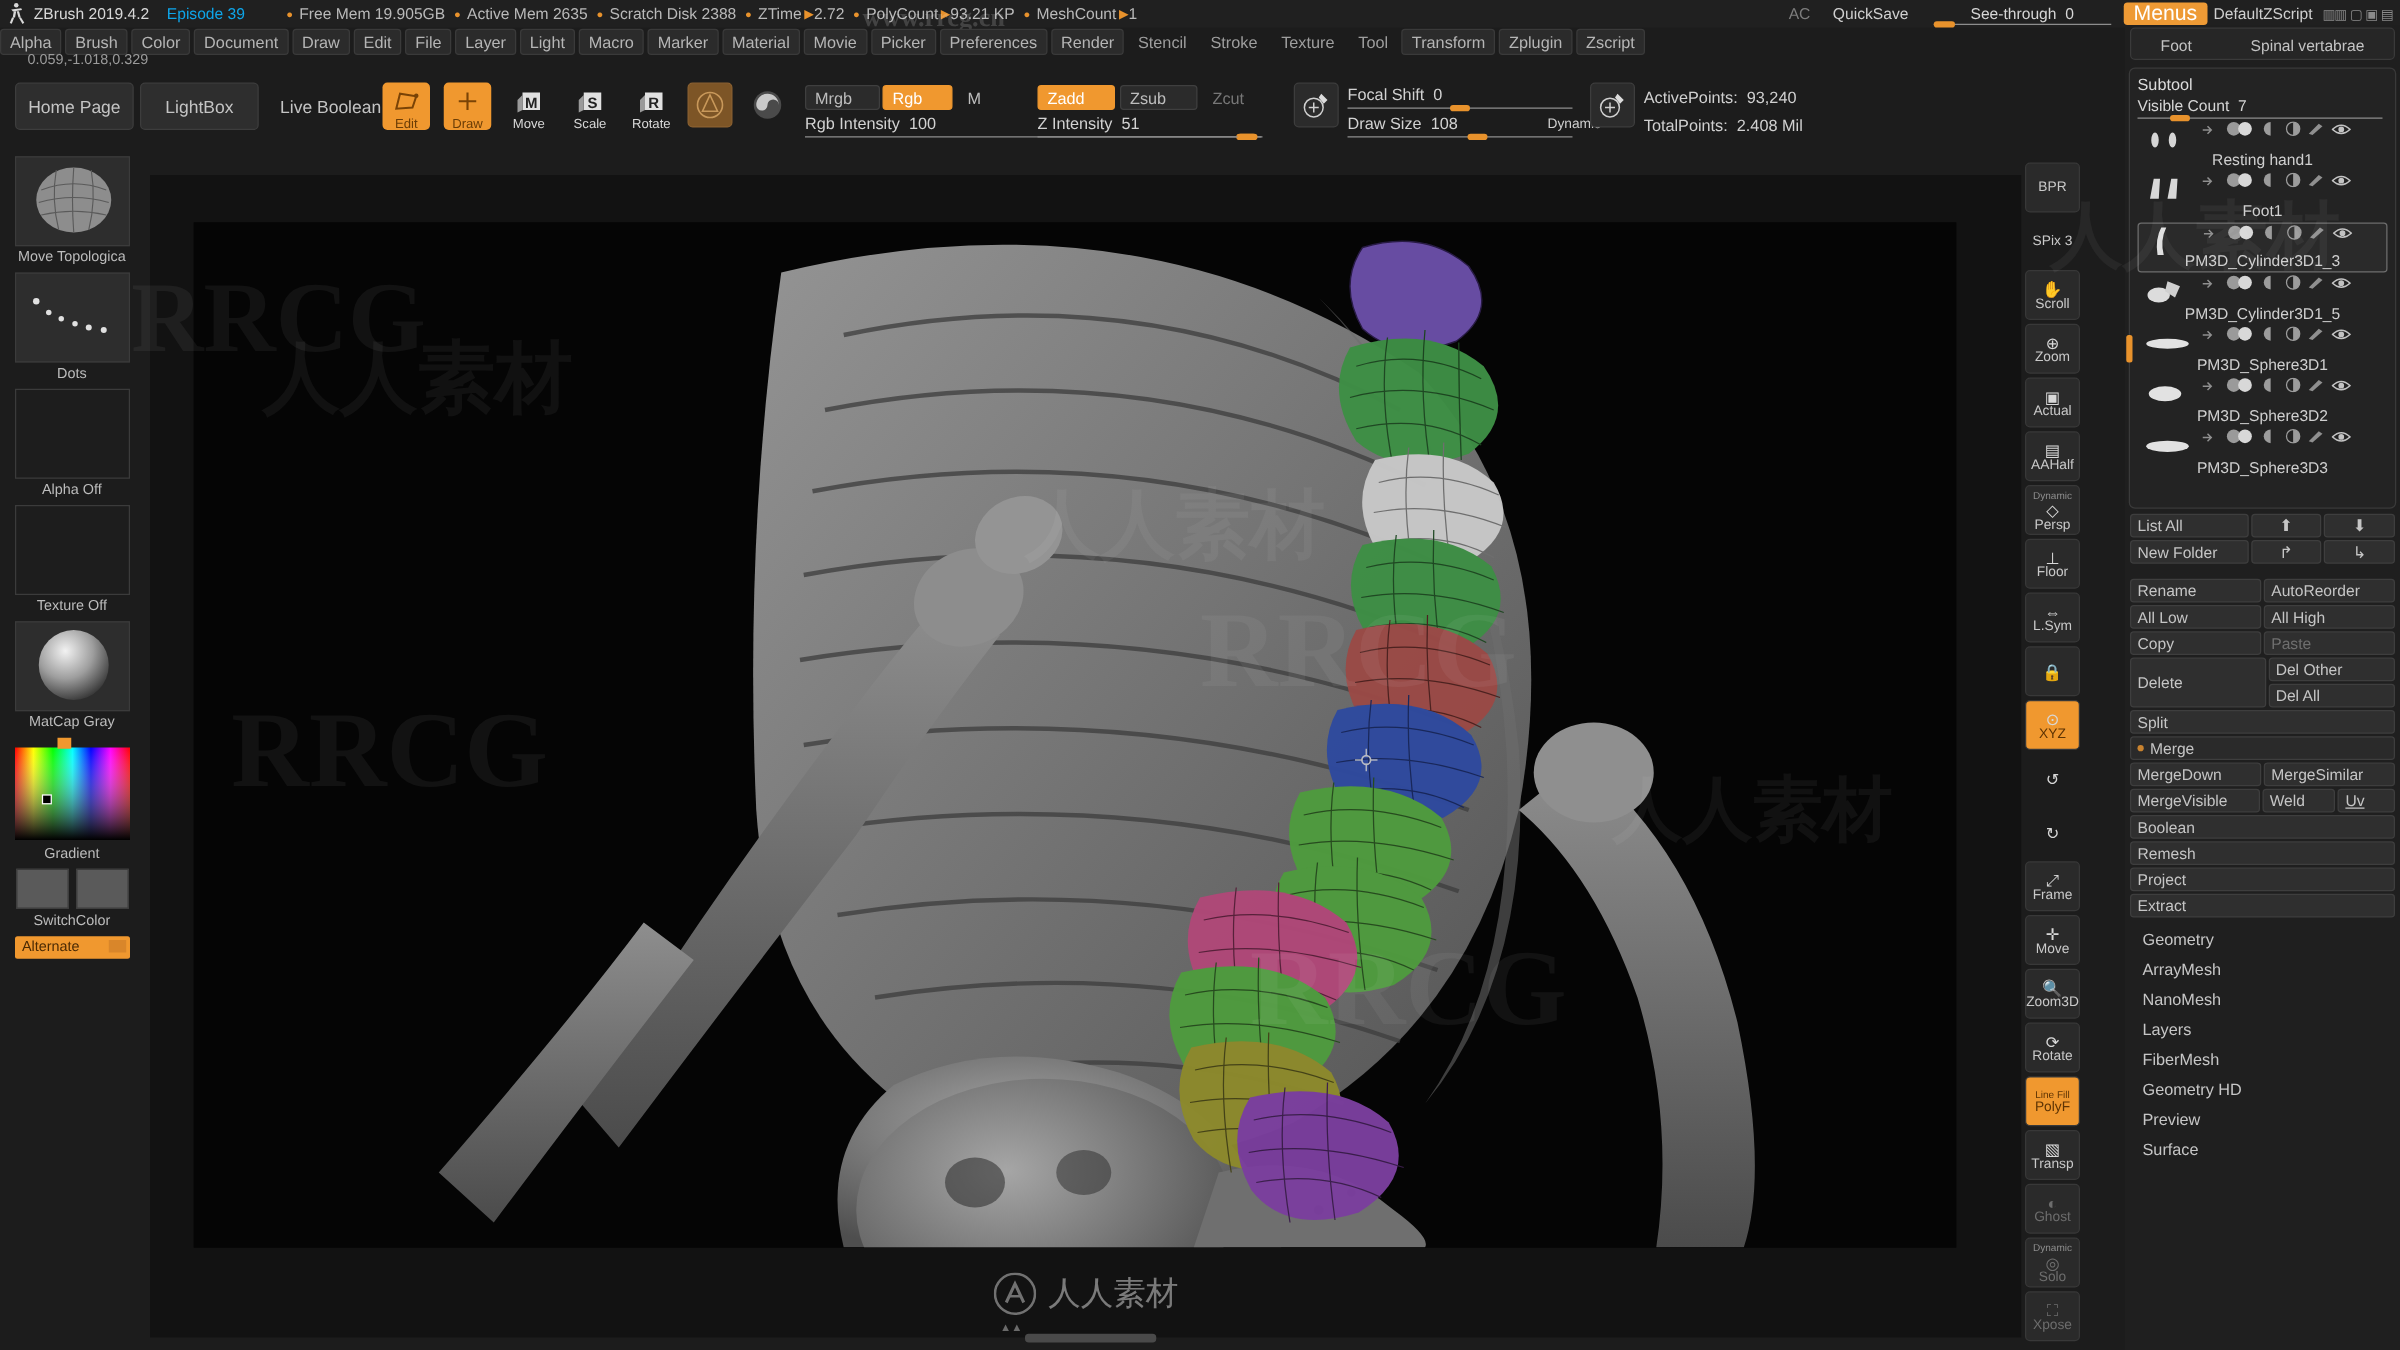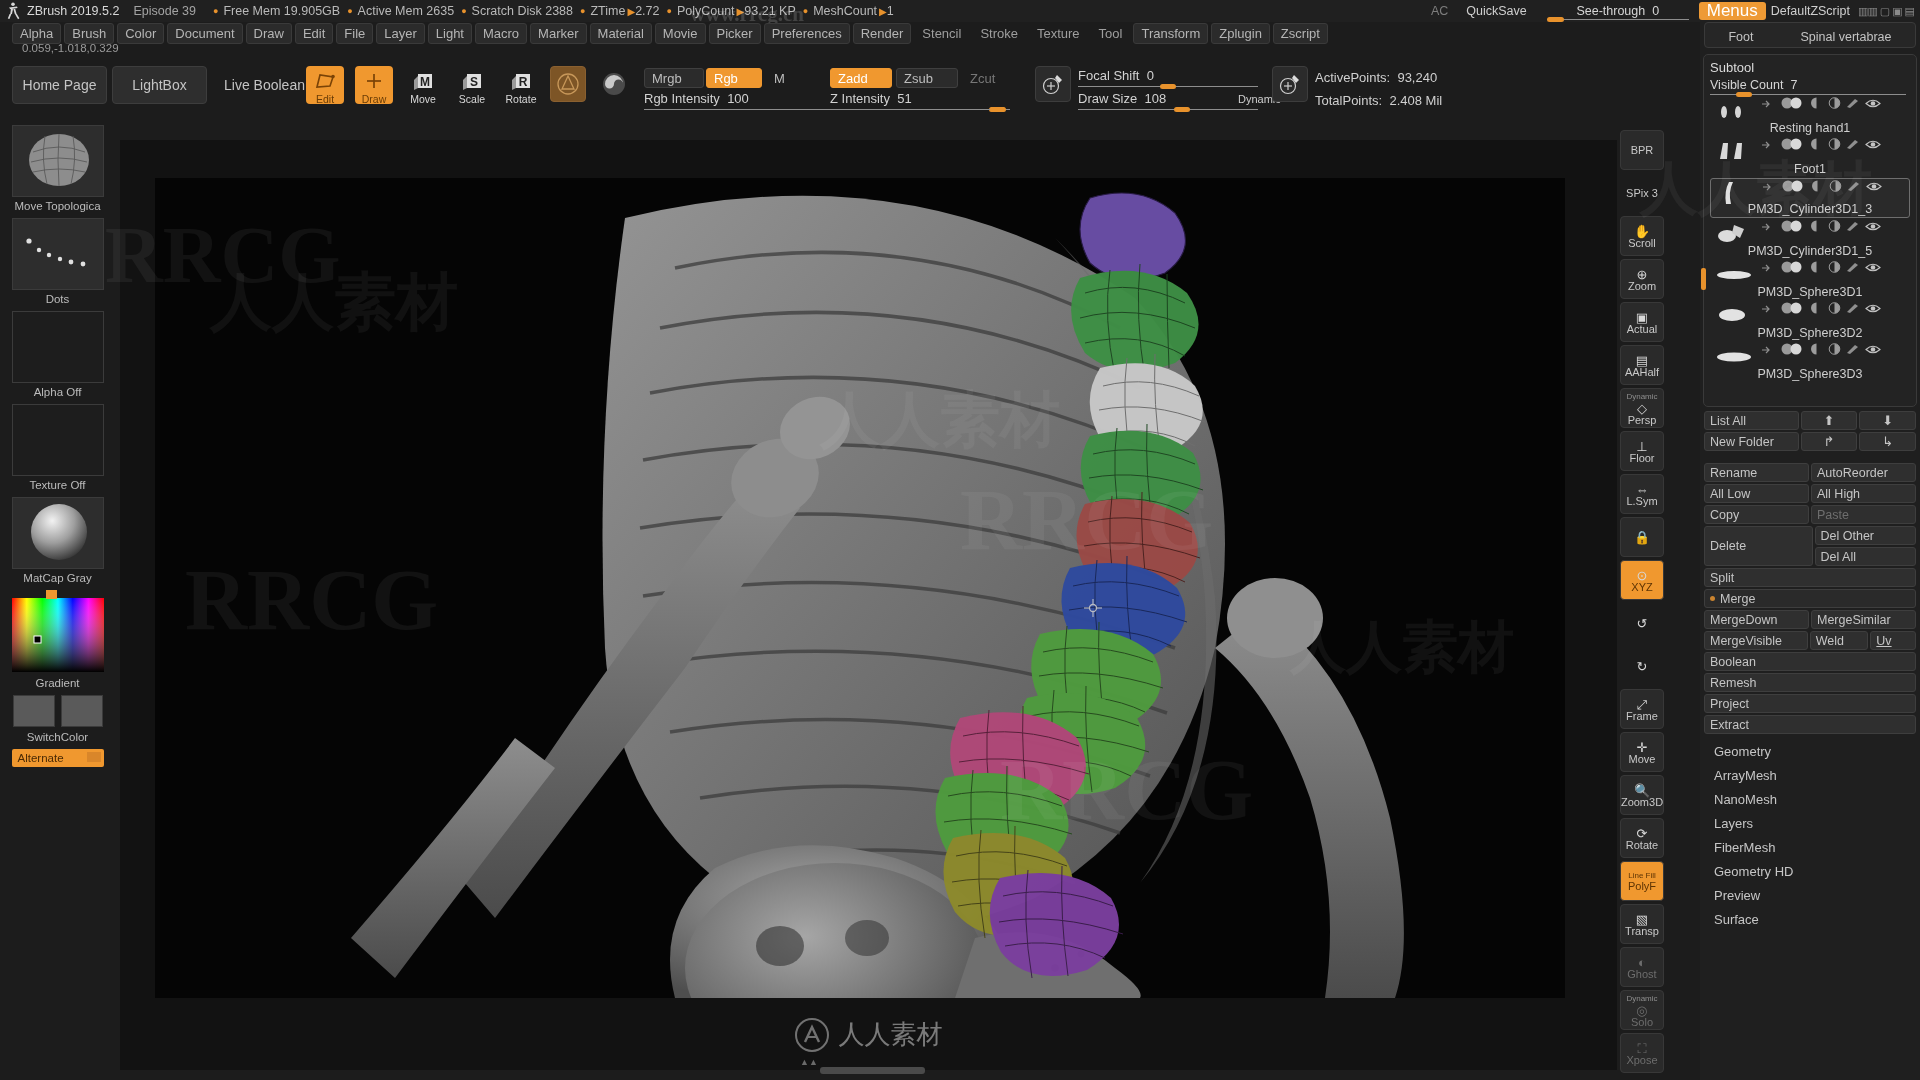--- a/index.html
+++ b/index.html
@@ -15,21 +15,21 @@
 
   
   .titlebar {
     position:absolute; left:0; top:0; width:1920px; height:22px;
     background:#202020; display:flex; align-items:center;
     font-size:12.5px; color:#bdbdbd; white-space:nowrap;
   }
   .zlogo { width:20px; height:20px; margin-left:4px; margin-right:3px; position:relative; flex:none;}
   .zlogo svg{display:block;}
   .tb-title { color:#d8d8d8; margin-right:14px; }
-  .tb-ep { color:#a3a3a3; margin-right:12px; }
+  .tb-ep { color:#0ea5e9; margin-right:28px; }
   .tb-stat { color:#b9b9b9; margin-right:2px; }
   .dot { color:#e8922c; margin:0 5px; font-size:9px; vertical-align:middle;}
   .tri { color:#e8922c; font-size:10px; }
   .tb-right { margin-left:auto; display:flex; align-items:center; gap:0; padding-right:2px;}
   .tb-ac { color:#7d7d7d; margin-right:18px; font-size:12.5px;}
   .tb-qs { color:#cfcfcf; margin-right:16px; font-size:12.5px;}
   .seethrough {
     position:relative; width:150px; height:22px; margin-right:6px;
     display:flex; align-items:center; justify-content:center; font-size:12.5px; color:#d6d6d6;
   }
@@ -40,21 +40,21 @@
     background:linear-gradient(#f3a council,#e8922c); background:#ee9a35; color:#fff;
     border-radius:3px; padding:2px 8px; font-size:17px; height:18px; line-height:14px; margin-right:5px;
   }
   .defz { color:#cfcfcf; margin-right:8px; font-size:12.5px;}
   .winbtns { display:flex; align-items:center; gap:3px; color:#8a8a8a; font-size:11px; margin-right:4px;}
   .winbtns span{letter-spacing:-1px;}
 
   
   .menubar {
     position:absolute; left:0; top:22px; width:1920px; height:22px;
-    display:flex; align-items:center; padding-left:12px; gap:3px;
+    display:flex; align-items:center; padding-left:0; gap:3px;
   }
   .menu-item {
     padding:2px 7px; font-size:13px; color:#b5b5b5;
     border:1px solid #3a3a3a; border-radius:3px; background:#2b2b2b; line-height:15px;
   }
   .menu-item.ghost { border-color:transparent; background:transparent; color:#9e9e9e;}
 
   
   .coordline { position:absolute; left:22px; top:42px; font-size:11.5px; color:#9b9b9b;}
 
@@ -186,21 +186,21 @@
           <g fill="#d8d8d8">
         <circle cx="9" cy="3.2" r="1.8"></circle>
         <path d="M5 6.5 L13 5.5 L13.6 7 L6.4 8.2 Z"></path>
         <path d="M7 8 L9 8 L8 13 L6.2 13 Z"></path>
         <path d="M9.4 8 L11.2 8 L12.6 13 L10.8 13 Z"></path>
         <path d="M5.6 13 L7.4 13 L5.4 18 L3.8 17.4 Z"></path>
         <path d="M11 13 L12.8 13 L15.4 17.2 L14 18.2 Z"></path>
       </g>
         </svg>
     </span>
-    <span class="tb-title">ZBrush 2019.5.2</span>
+    <span class="tb-title">ZBrush 2019.4.2</span>
     <span class="tb-ep">Episode 39</span>
     <span class="dot">●</span>
     <span class="tb-stat">Free Mem 19.905GB</span>
     <span class="dot">●</span>
     <span class="tb-stat">Active Mem 2635</span>
     <span class="dot">●</span>
     <span class="tb-stat">Scratch Disk 2388</span>
     <span class="dot">●</span>
     <span class="tb-stat">ZTime</span>
     <span class="tri">▶</span>

